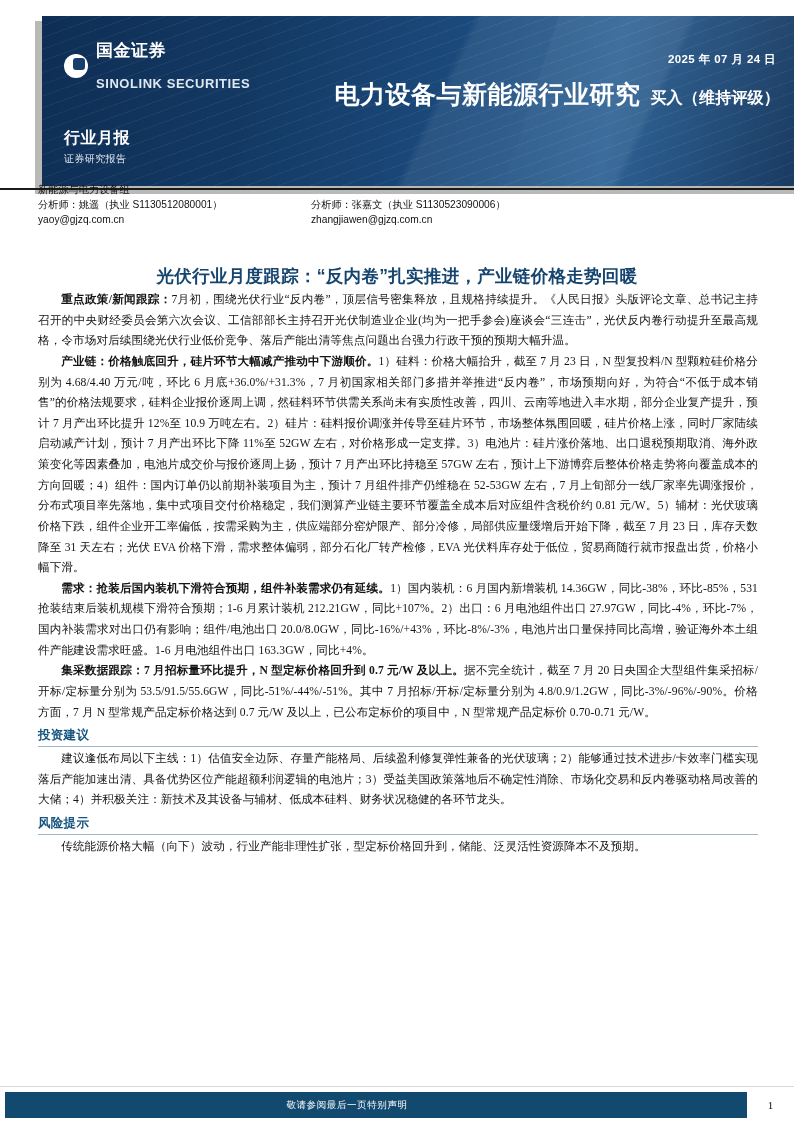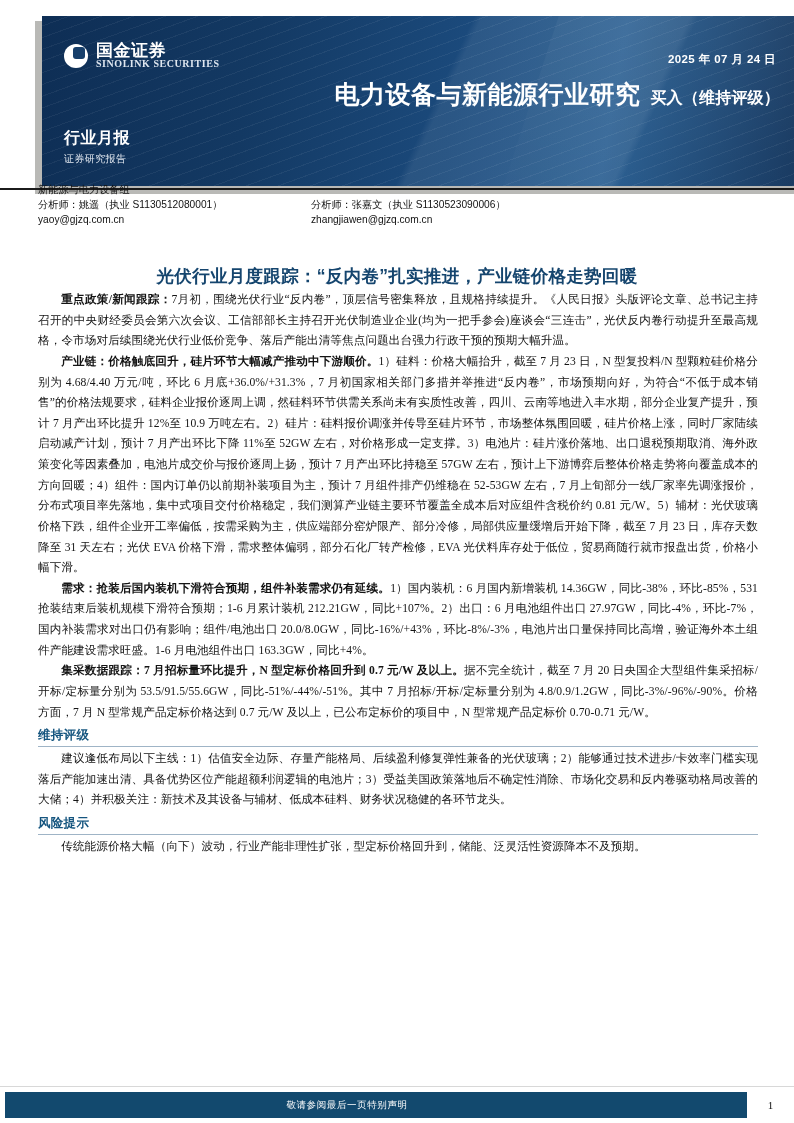--- a/index.html
+++ b/index.html
@@ -76,26 +76,26 @@
   .logo-cn {
     color: #ffffff;
     font-family: "Liberation Sans", sans-serif;
     font-weight: bold;
     font-size: 17px;
     letter-spacing: 0.5px;
     display:block;
   }
   .logo-en {
     color: #dfe7f0;
-    font-family: Liberation Serif, serif;
-    font-weight: bold;
-    font-size: 10px;
+    font-family: Liberation Sans, sans-serif;
+    font-weight: bold;
+    font-size: 13px;
     letter-spacing: 0.55px;
     display:block;
-    margin-top: 0;
+    margin-top: 18px;
   }
   .banner-date {
     position: absolute;
     right: 18px; top: 36px;
     color: #ffffff;
     font-family: "Liberation Sans", sans-serif;
     font-weight: bold;
     font-size: 11.5px;
     letter-spacing: 0.4px;
     white-space: nowrap;
@@ -301,21 +301,21 @@
   <p class="body">
     <span class="b">产业链：价格触底回升，硅片环节大幅减产推动中下游顺价。</span><span>1）硅料：价格大幅抬升，截至 7 月 23 日，N 型复投料/N 型颗粒硅价格分别为 4.68/4.40 万元/吨，环比 6 月底+36.0%/+31.3%，7 月初国家相关部门多措并举推进“反内卷”，市场预期向好，为符合“不低于成本销售”的价格法规要求，硅料企业报价逐周上调，然硅料环节供需关系尚未有实质性改善，四川、云南等地进入丰水期，部分企业复产提升，预计 7 月产出环比提升 12%至 10.9 万吨左右。2）硅片：硅料报价调涨并传导至硅片环节，市场整体氛围回暖，硅片价格上涨，同时厂家陆续启动减产计划，预计 7 月产出环比下降 11%至 52GW 左右，对价格形成一定支撑。3）电池片：硅片涨价落地、出口退税预期取消、海外政策变化等因素叠加，电池片成交价与报价逐周上扬，预计 7 月产出环比持稳至 57GW 左右，预计上下游博弈后整体价格走势将向覆盖成本的方向回暖；4）组件：国内订单仍以前期补装项目为主，预计 7 月组件排产仍维稳在 52-53GW 左右，7 月上旬部分一线厂家率先调涨报价，分布式项目率先落地，集中式项目交付价格稳定，我们测算产业链主要环节覆盖全成本后对应组件含税价约 0.81 元/W。5）辅材：光伏玻璃价格下跌，组件企业开工率偏低，按需采购为主，供应端部分窑炉限产、部分冷修，局部供应量缓增后开始下降，截至 7 月 23 日，库存天数降至 31 天左右；光伏 EVA 价格下滑，需求整体偏弱，部分石化厂转产检修，EVA 光伏料库存处于低位，贸易商随行就市报盘出货，价格小幅下滑。</span>
   </p>
   <p class="body">
     <span class="b">需求：抢装后国内装机下滑符合预期，组件补装需求仍有延续。</span><span>1）国内装机：6 月国内新增装机 14.36GW，同比-38%，环比-85%，531 抢装结束后装机规模下滑符合预期；1-6 月累计装机 212.21GW，同比+107%。2）出口：6 月电池组件出口 27.97GW，同比-4%，环比-7%，国内补装需求对出口仍有影响；组件/电池出口 20.0/8.0GW，同比-16%/+43%，环比-8%/-3%，电池片出口量保持同比高增，验证海外本土组件产能建设需求旺盛。1-6 月电池组件出口 163.3GW，同比+4%。</span>
   </p>
   <p class="body">
     <span class="b">集采数据跟踪：7 月招标量环比提升，N 型定标价格回升到 0.7 元/W 及以上。</span><span>据不完全统计，截至 7 月 20 日央国企大型组件集采招标/开标/定标量分别为 53.5/91.5/55.6GW，同比-51%/-44%/-51%。其中 7 月招标/开标/定标量分别为 4.8/0.9/1.2GW，同比-3%/-96%/-90%。价格方面，7 月 N 型常规产品定标价格达到 0.7 元/W 及以上，已公布定标价的项目中，N 型常规产品定标价 0.70-0.71 元/W。</span>
   </p>
 
-  <div class="sec-head tight">维持评级</div>
+  <div class="sec-head tight">投资建议</div>
   <p class="body">
     <span>建议逢低布局以下主线：1）估值安全边际、存量产能格局、后续盈利修复弹性兼备的光伏玻璃；2）能够通过技术进步/卡效率门槛实现落后产能加速出清、具备优势区位产能超额利润逻辑的电池片；3）受益美国政策落地后不确定性消除、市场化交易和反内卷驱动格局改善的大储；4）并积极关注：新技术及其设备与辅材、低成本硅料、财务状况稳健的各环节龙头。</span>
   </p>
 
   <div class="sec-head tight">风险提示</div>
   <p class="body">
     <span>传统能源价格大幅（向下）波动，行业产能非理性扩张，型定标价格回升到，储能、泛灵活性资源降本不及预期。</span>
   </p>
 </div>
 

